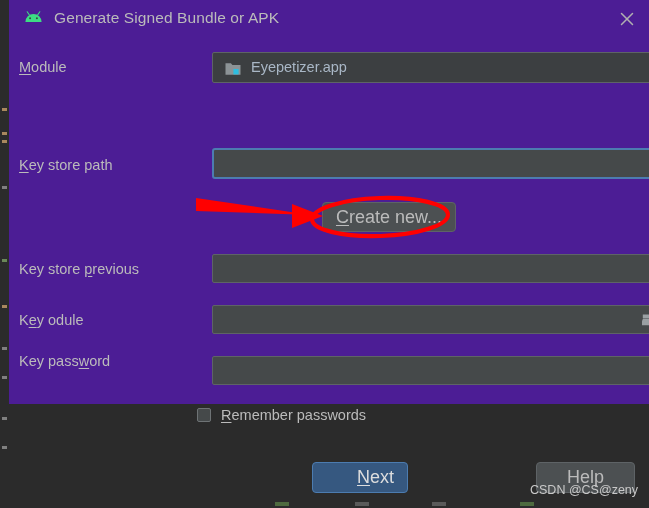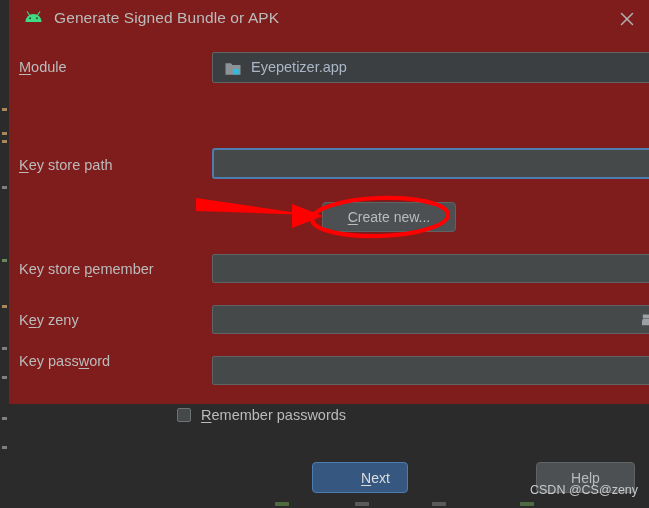--- a/index.html
+++ b/index.html
@@ -35,21 +35,21 @@
     bottom: 2px;
   }
 
   
   #dialog {
     position: absolute;
     left: 9px;
     top: 0px;
     width: 640px;
     height: 404px;
-    background: #7f1d1d;
+    background: #4c1d95;
     box-sizing: border-box;
   }
 
   
   #titlebar {
     position: relative;
     height: 38px;
     width: 100%;
   }
   #android-icon {
@@ -143,21 +143,21 @@
   }
 
   
   .btn {
     position: absolute;
     box-sizing: border-box;
     background: #4C5052;
     border: 1px solid #5E6366;
     border-radius: 4px;
     color: #BBBBBB;
-    font-size: 14px;
+    font-size: 18px;
     font-family: inherit;
     display: flex;
     align-items: center;
     justify-content: center;
     cursor: pointer;
     padding: 0;
     white-space: nowrap;
   }
   .btn .mn {
     text-decoration: underline;
@@ -165,21 +165,21 @@
   }
   .btn.primary {
     background: #365880;
     border: 1px solid #4C7CB0;
     color: #DDDDDD;
   }
 
   
   #remember-row {
     position: absolute;
-    left: 168px;
+    left: 188px;
     top: 407px;
     display: flex;
     align-items: center;
     cursor: pointer;
   }
   #remember-box {
     width: 14px;
     height: 14px;
     box-sizing: border-box;
     background: #45494A;
@@ -273,25 +273,25 @@
 
   <span class="label" style="left:10px; top:157px;"><span></span><span class="mn">K</span><span>ey store path</span></span>
 
   <div class="field focused" style="left:167px; top:148px; width:462px; height:31px;"></div>
 
   <button class="btn" style="left:313px; top:202px; width:134px; height:30px;">
       <span><span></span><span class="mn">C</span><span>reate new...</span></span>
     </button>
 
 
-  <span class="label" style="left:10px; top:261px;"><span>Key store </span><span class="mn">p</span><span>emember</span></span>
+  <span class="label" style="left:10px; top:261px;"><span>Key store </span><span class="mn">p</span><span>revious</span></span>
 
   <div class="field" style="left:167px; top:254px; width:458px;"></div>
 
-  <span class="label" style="left:10px; top:312px;"><span>K</span><span class="mn">e</span><span>y zeny</span></span>
+  <span class="label" style="left:10px; top:312px;"><span>K</span><span class="mn">e</span><span>y odule</span></span>
 
   <div class="field" style="left:167px; top:305px; width:458px;">
     <span id="alias-folder-icon">
       <svg width="18" height="14" viewBox="0 0 18 14">
         <path d="M0.8 1.5 h6.0 l1.4 1.8 h7.5 v1.6 h-14.9 Z" fill="#9AA0A3"></path>
         <path d="M1.0 5.6 h16.2 l-2.6 6.6 h-16.1 Z" fill="#9AA0A3"></path>
       </svg>
     </span>
   </div>
 

